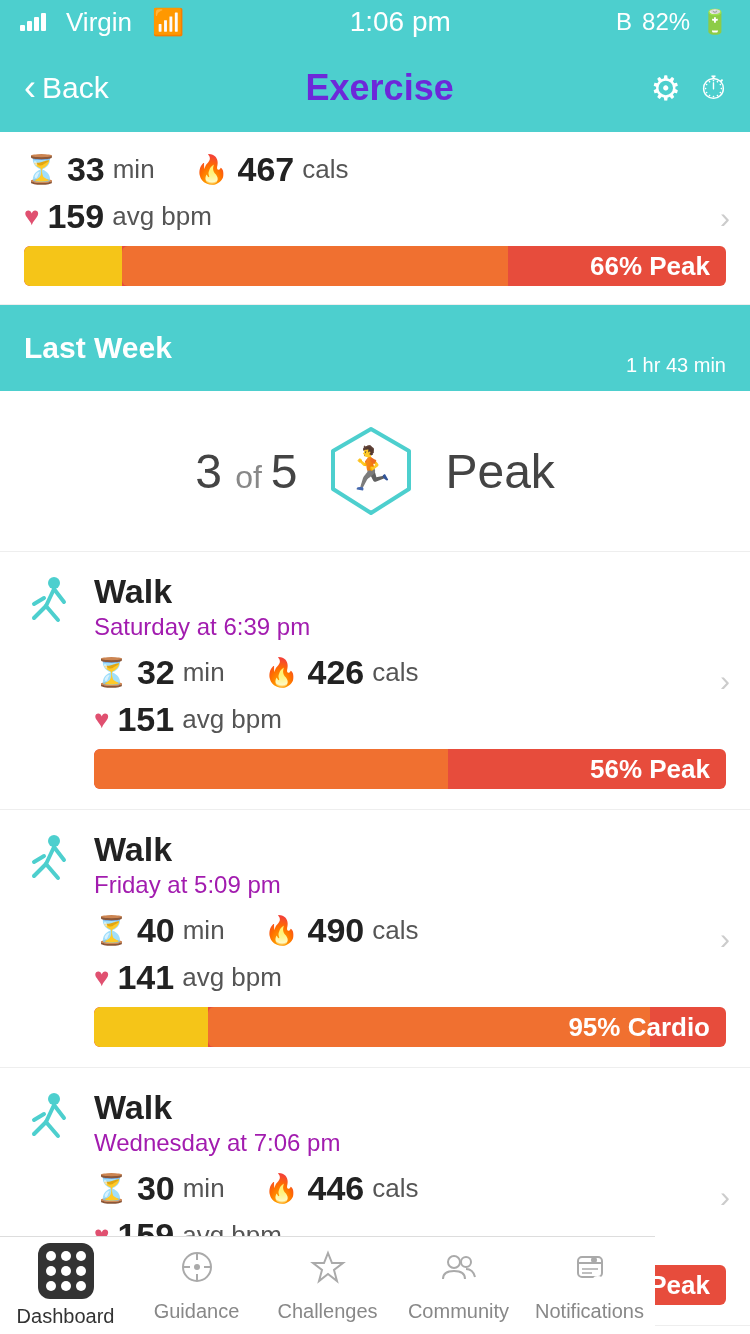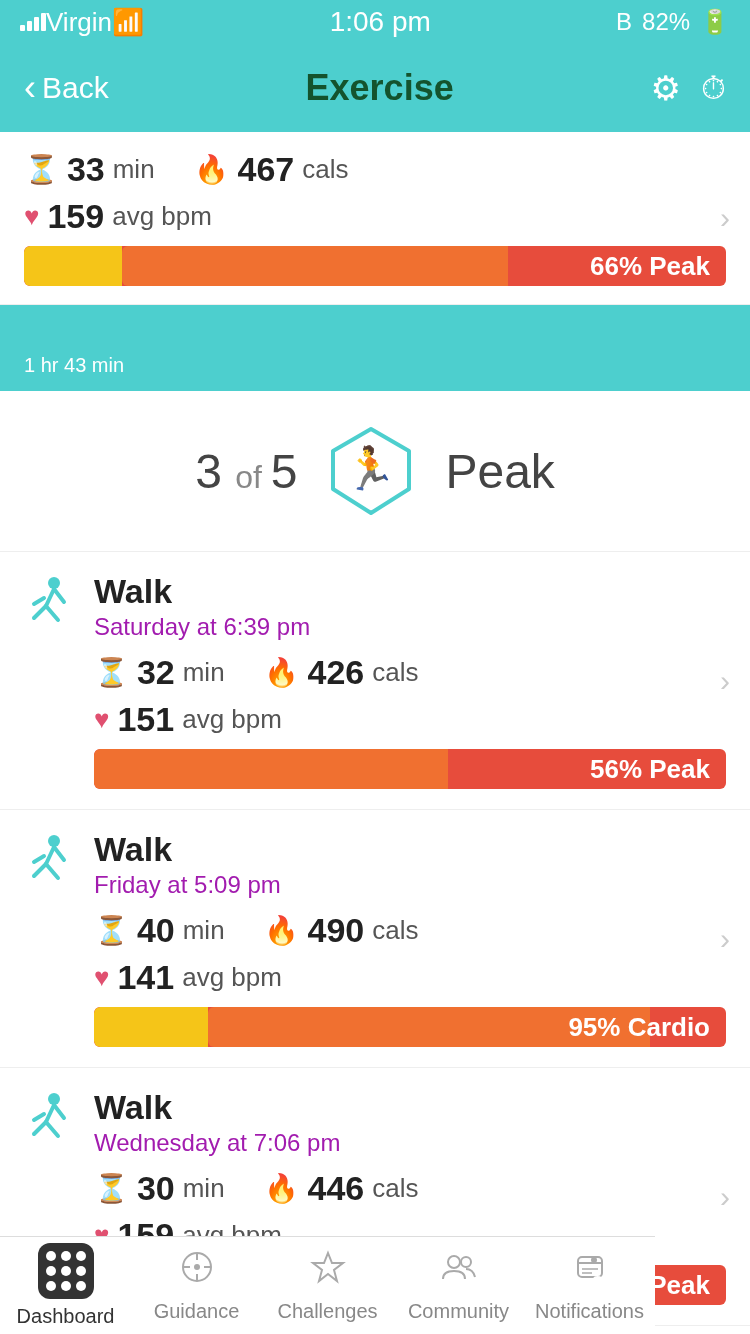--- a/index.html
+++ b/index.html
@@ -17,21 +17,21 @@
       background: #4dcfce;
       height: 44px;
       display: flex;
       align-items: center;
       justify-content: space-between;
       padding: 0 20px;
       color: white;
       font-size: 26px;
       font-weight: 500;
     }
-    .status-left { display: flex; align-items: center; gap: 0; }
+    .status-left { display: flex; align-items: center; gap: 20px; }
     .status-center { font-size: 28px; font-weight: 500; }
     .status-right { display: flex; align-items: center; gap: 10px; font-size: 24px; }
     .signal-bars { display: flex; align-items: flex-end; gap: 2px; }
     .bar { width: 5px; background: white; border-radius: 1px; }
     .b1 { height: 6px; }
     .b2 { height: 10px; }
     .b3 { height: 14px; }
     .b4 { height: 18px; }
 
     
@@ -45,21 +45,21 @@
     }
     .nav-back {
       display: flex;
       align-items: center;
       color: white;
       font-size: 30px;
       font-weight: 400;
       gap: 6px;
     }
     .nav-title {
-      color: #14532d;
+      color: #6d28d9;
       font-size: 36px;
       font-weight: 600;
       text-align: right;
     }
     .nav-icons {
       display: flex;
       align-items: center;
       gap: 20px;
     }
     .nav-icon {
@@ -332,20 +332,21 @@
     <div class="progress-bar-container">
       <div class="progress-bar-bg" style="background:#e74c3c;"></div>
       <div class="progress-bar-fill" style="width:14%; background:#f5c518;"></div>
       <div class="progress-bar-fill" style="width:55%; background:#f07030; left:14%;"></div>
       <span class="progress-label">66% Peak</span>
     </div>
     <span class="chevron-right">›</span>
   </div>
 
   <div class="section-header">
+    <span class="section-header-title">Last Week</span>
     <span class="section-header-value">1 hr 43 min</span>
   </div>
 
   <div class="goal-section">
     <div class="goal-count">
       <span>3</span>
       <span class="of"> of </span>
       <span>5</span>
     </div>
     <div class="goal-badge">

